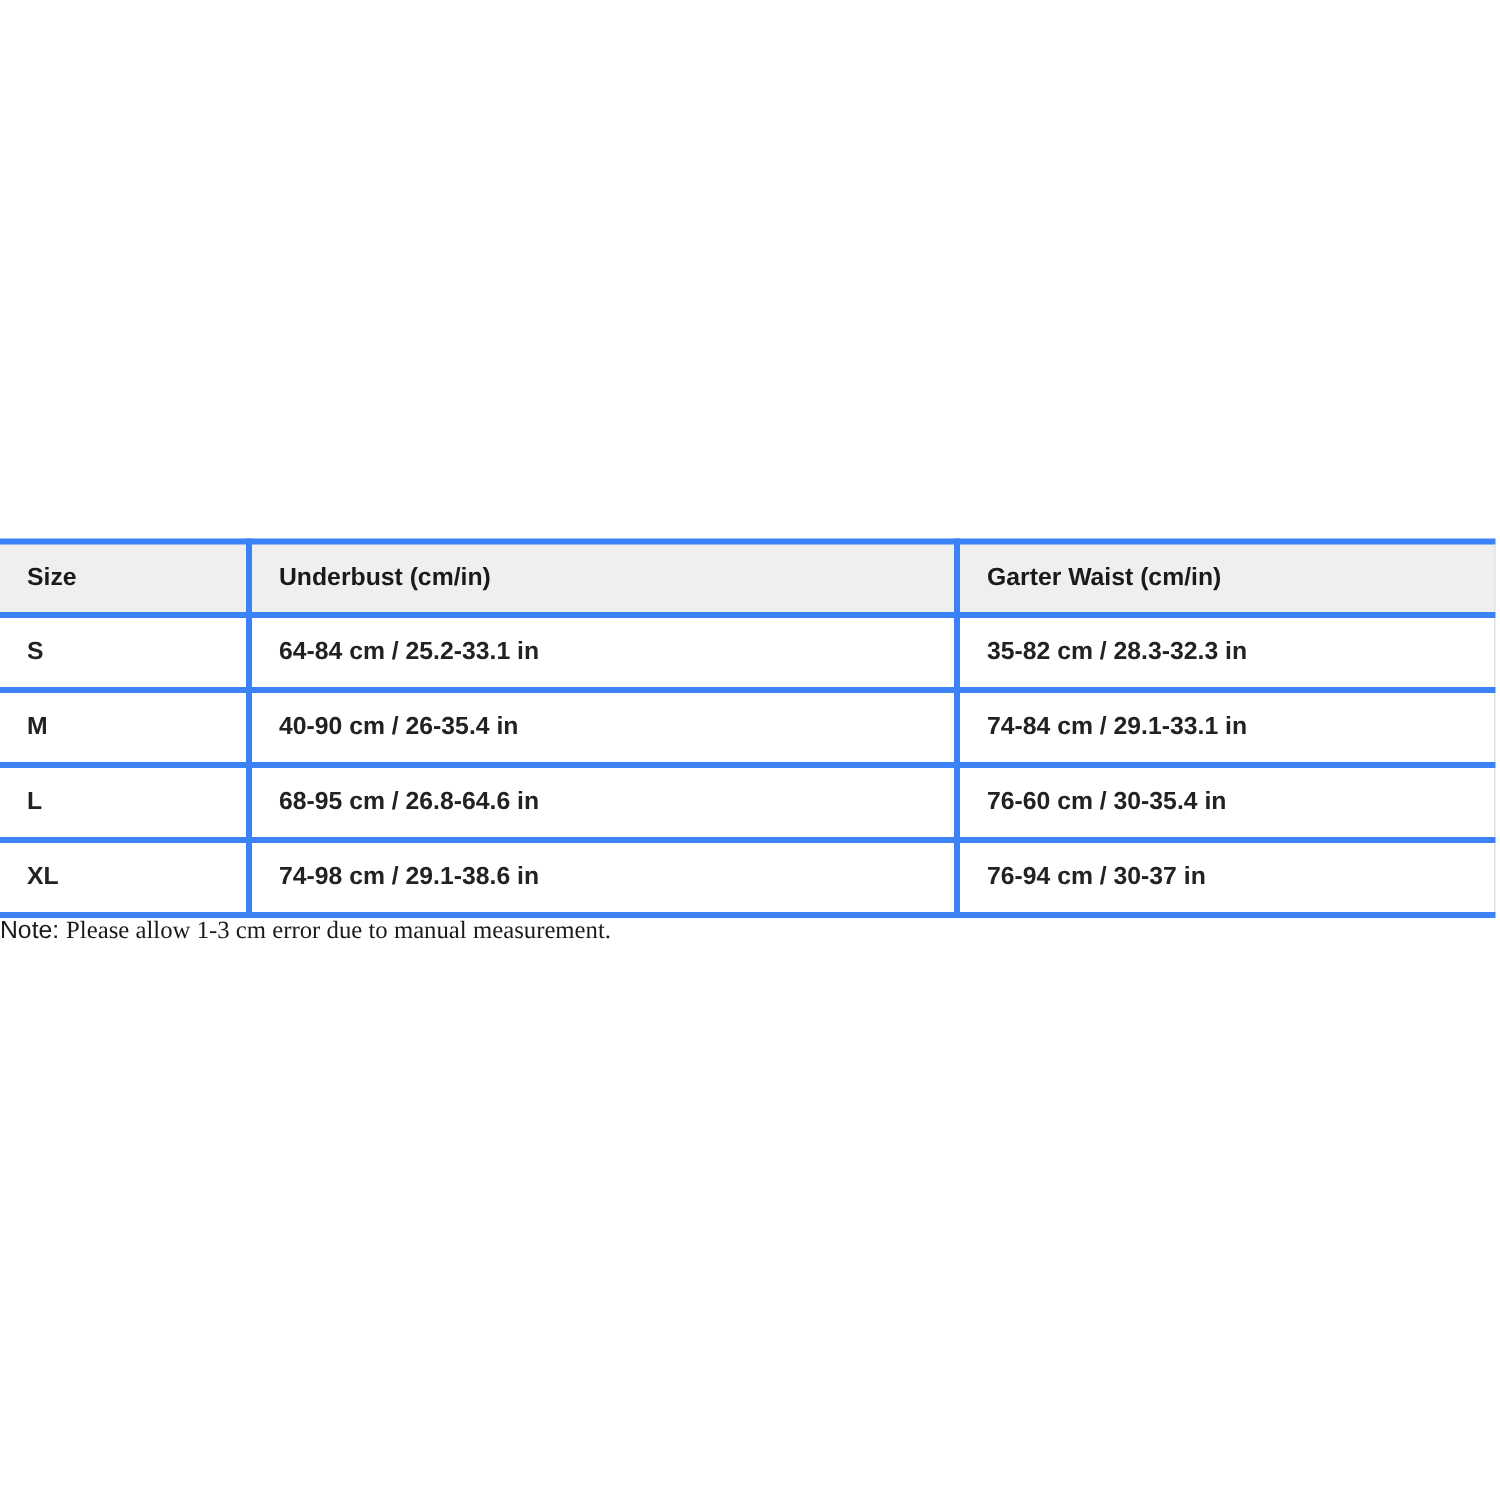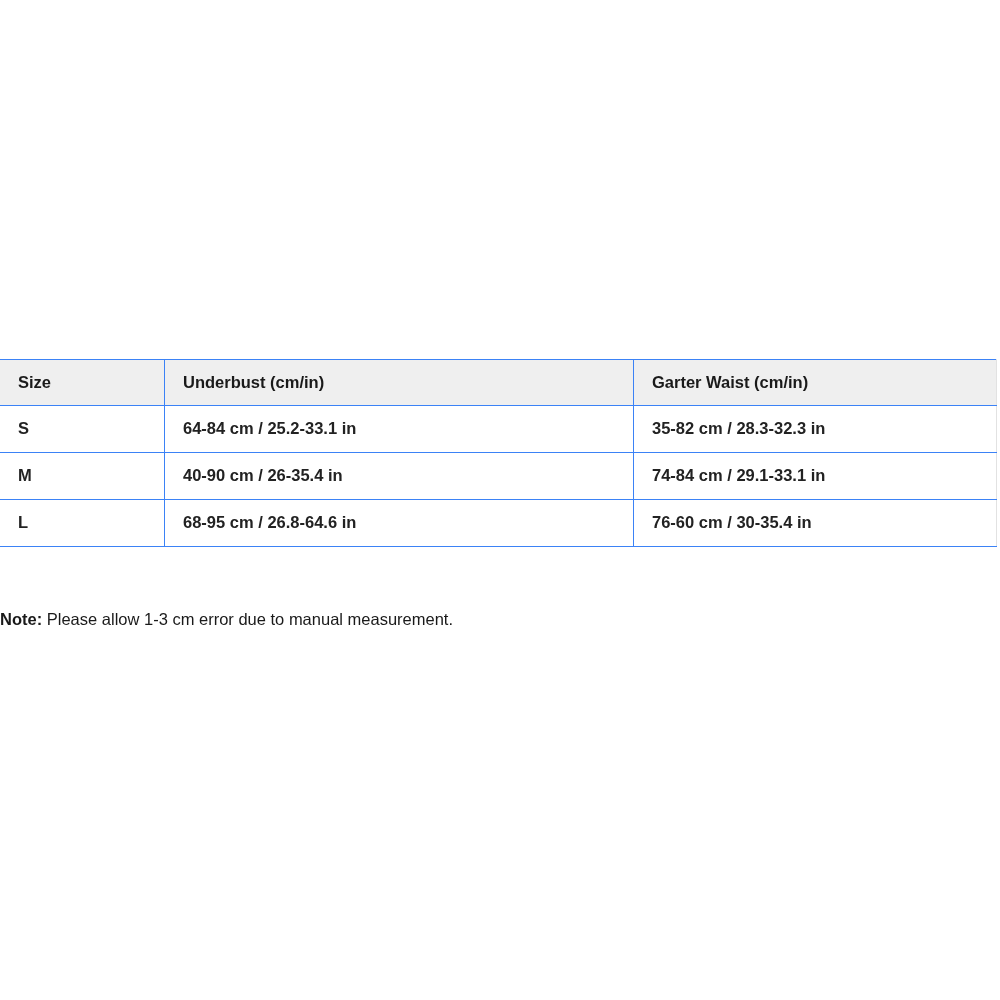--- a/index.html
+++ b/index.html
@@ -32,21 +32,21 @@
   }
 
   table.size-table {
     border-collapse: collapse;
     width: 997px;
     table-layout: fixed;
   }
 
   table.size-table th,
   table.size-table td {
-    border: 1px solid #3b82f6;
+    border: 4px solid #3b82f6;
     padding: 0 18px;
     height: 46px;
     vertical-align: middle;
     text-align: left;
     font-size: 16.5px;
     line-height: 1.3;
   }
 
   table.size-table thead th {
     background: #efefef;
@@ -85,24 +85,25 @@
     position: absolute;
     left: 0;
     top: 608px;
     width: 997px;
     font-size: 16.5px;
     color: #1a1a1a;
     padding: 0 0 0 0;
     line-height: 1.4;
   }
   .note .note-label {
-    font-weight: 700;
+    font-weight: 400;
   }
   .note .note-text {
     font-weight: 400;
+    font-family: Liberation Serif, serif;
   }
 </style>
 </head>
 <body>
 
 <div class="page">
 
   <div class="table-wrap">
     <table class="size-table">
       <thead>
@@ -121,20 +122,25 @@
         <tr>
           <td>M</td>
           <td>40-90 cm / 26-35.4 in</td>
           <td>74-84 cm / 29.1-33.1 in</td>
         </tr>
         <tr>
           <td>L</td>
           <td>68-95 cm / 26.8-64.6 in</td>
           <td>76-60 cm / 30-35.4 in</td>
         </tr>
+        <tr>
+          <td>XL</td>
+          <td>74-98 cm / 29.1-38.6 in</td>
+          <td>76-94 cm / 30-37 in</td>
+        </tr>
       </tbody>
     </table>
   </div>
 
   <div class="note">
     <span class="note-label">Note:</span>
     <span class="note-text">Please allow 1-3 cm error due to manual measurement.</span>
   </div>
 
 </div>

